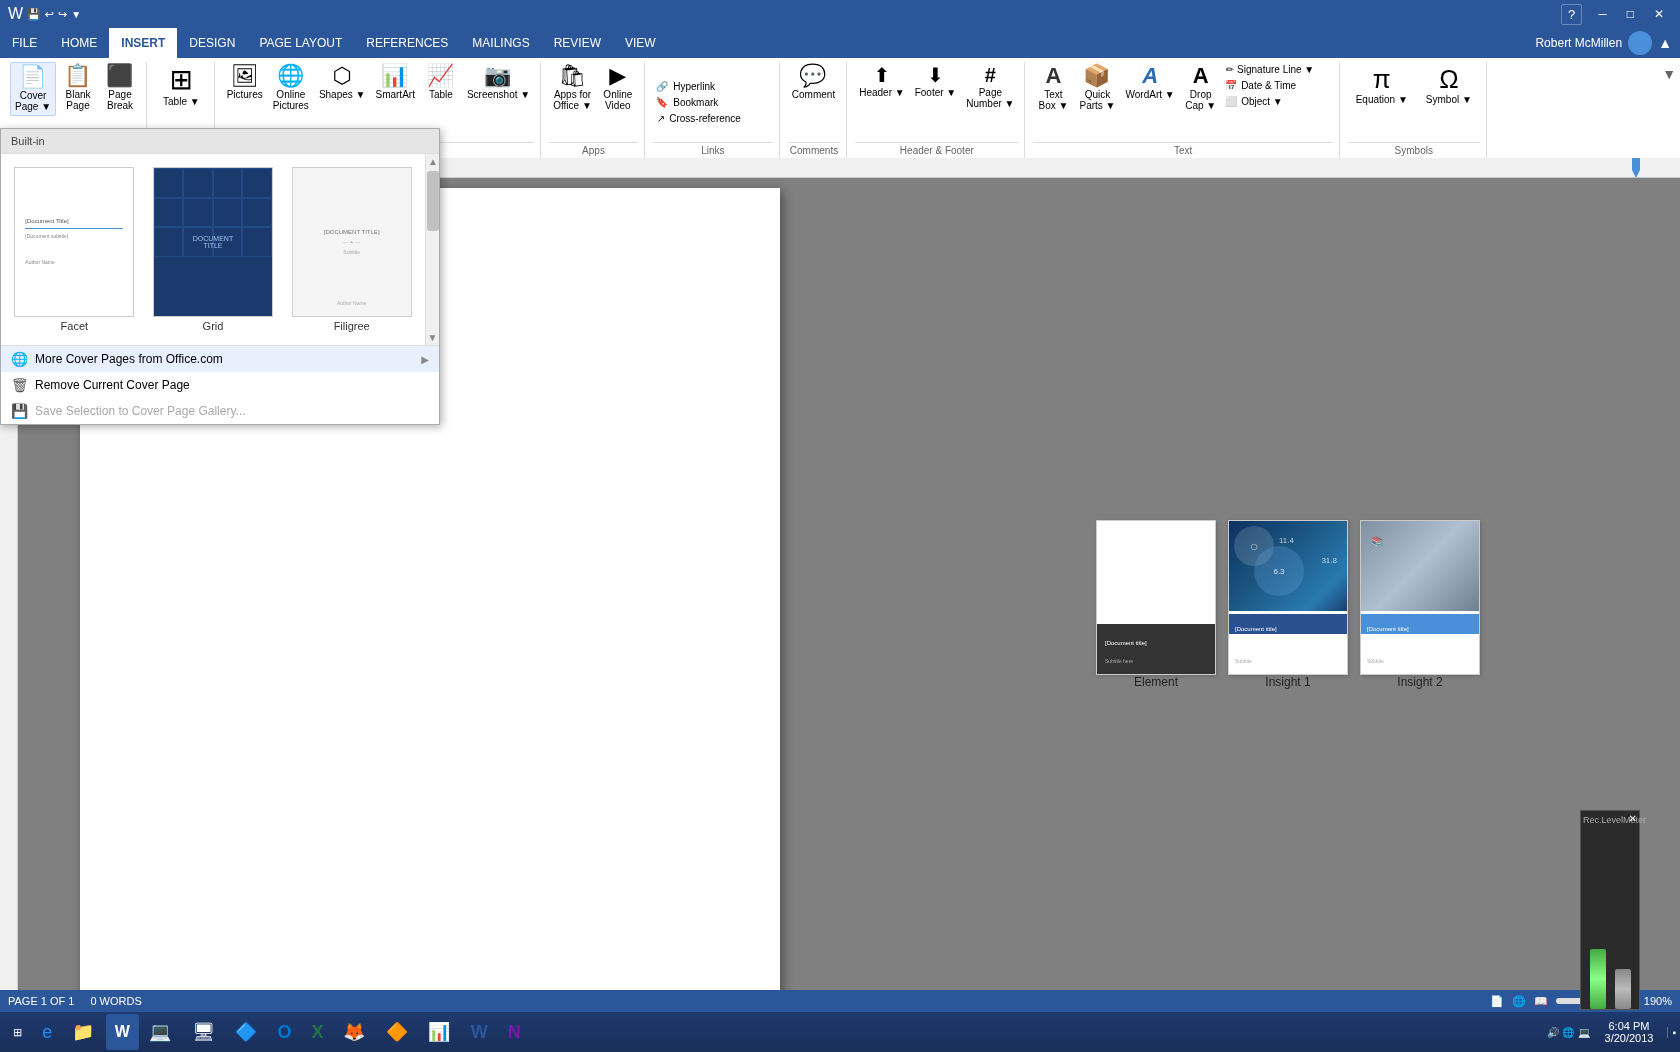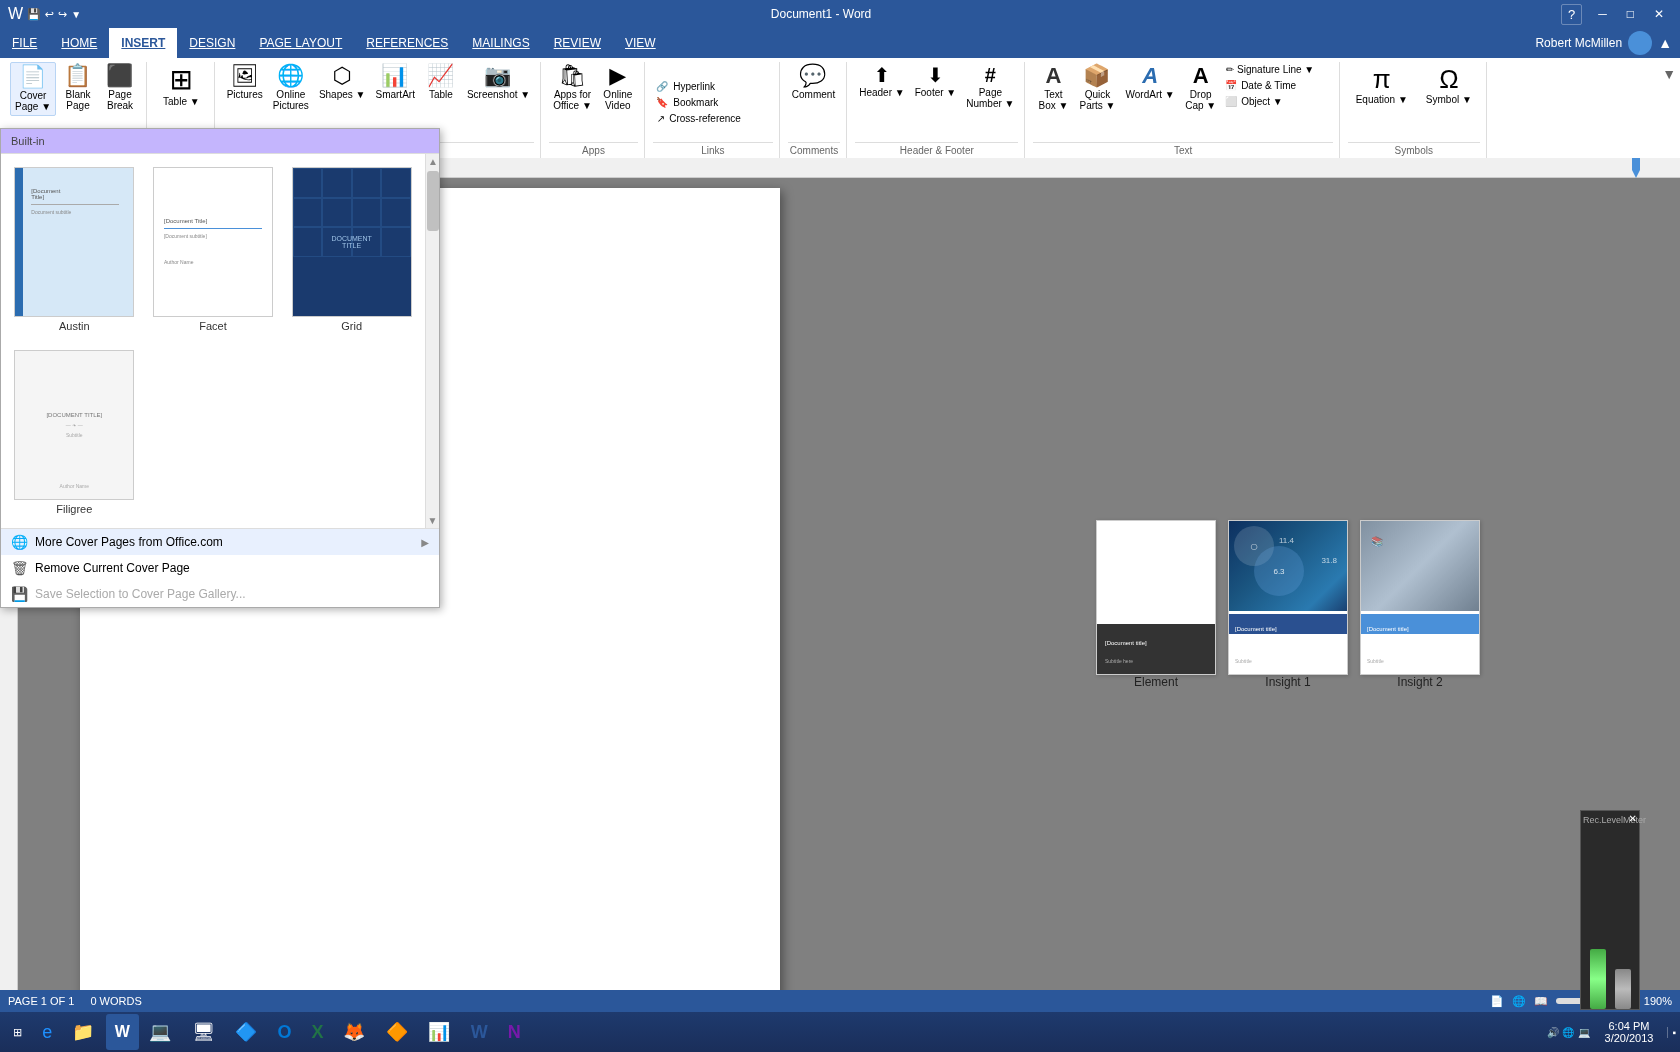--- a/index.html
+++ b/index.html
@@ -8,34 +8,34 @@
     
     #title-bar { background: #2b579a; height: 28px; display: flex; align-items: center; justify-content: space-between; padding: 0 8px; color: white; font-size: 12px; }
     #title-bar .title { flex: 1; text-align: center; }
     #title-bar .win-controls { display: flex; gap: 4px; }
     #title-bar .win-btn { color: white; font-size: 12px; padding: 2px 8px; cursor: pointer; background: transparent; border: none; }
     #title-bar .left-icons { display: flex; align-items: center; gap: 4px; font-size: 11px; }
 
     
     #ribbon { background: white; border-bottom: 1px solid #c0c0c0; }
     #ribbon-tabs { background: #2b579a; display: flex; height: 30px; }
-    .ribbon-tab { color: white; padding: 6px 12px; font-size: 12px; cursor: pointer; display: flex; align-items: center; text-decoration: underline; }
+    .ribbon-tab { color: white; padding: 6px 12px; font-size: 12px; cursor: pointer; display: flex; align-items: center; }
     .ribbon-tab.active { background: white; color: #2b579a; font-weight: 600; }
     #ribbon-content { display: flex; padding: 4px 4px 0; gap: 2px; height: 100px; overflow: hidden; }
     .ribbon-group { display: flex; flex-direction: column; border-right: 1px solid #ddd; padding: 0 6px; min-width: 50px; }
     .ribbon-group-items { display: flex; gap: 2px; flex: 1; align-items: flex-start; }
     .ribbon-group-label { text-align: center; font-size: 10px; color: #666; padding: 2px; border-top: 1px solid #ddd; margin-top: auto; }
     .ribbon-btn { display: flex; flex-direction: column; align-items: center; padding: 3px 4px; cursor: pointer; border-radius: 2px; min-width: 40px; }
     .ribbon-btn .icon { font-size: 22px; line-height: 1; }
     .ribbon-btn .label { font-size: 10px; text-align: center; margin-top: 2px; }
     .ribbon-btn-small { display: flex; flex-direction: column; align-items: center; padding: 2px 3px; cursor: pointer; border-radius: 2px; font-size: 10px; }
 
     
     #cover-page-dropdown { position: absolute; left: 0; top: 128px; width: 440px; background: white; border: 1px solid #aaa; box-shadow: 2px 2px 8px rgba(0,0,0,0.3); z-index: 100; }
-    #dropdown-header { padding: 6px 10px; font-size: 11px; color: #444; background: #c4b5fd; border-bottom: 1px solid #ddd; }
+    #dropdown-header { padding: 6px 10px; font-size: 11px; color: #444; background: #e5e5e5; border-bottom: 1px solid #ddd; }
     #dropdown-grid { display: grid; grid-template-columns: repeat(3, 1fr); gap: 8px; padding: 8px; max-height: 400px; overflow-y: auto; position: relative; }
     .cover-thumb { display: flex; flex-direction: column; align-items: center; cursor: pointer; padding: 4px; border: 1px solid transparent; border-radius: 2px; }
     .cover-img { width: 120px; height: 150px; border: 1px solid #ccc; overflow: hidden; position: relative; font-size: 7px; }
     .cover-label { font-size: 11px; margin-top: 3px; color: #333; }
     .scrollbar-area { position: absolute; right: 0; top: 0; width: 14px; height: 100%; background: #f0f0f0; border-left: 1px solid #ddd; }
     .scrollbar-thumb { width: 12px; height: 60px; background: #c0c0c0; border-radius: 3px; margin: 2px 1px; }
 
     #dropdown-footer { border-top: 1px solid #ddd; }
     .dropdown-item { display: flex; align-items: center; padding: 5px 10px; cursor: pointer; font-size: 12px; gap: 8px; }
     .dropdown-item.disabled { color: #aaa; cursor: default; }
@@ -99,21 +99,20 @@
 <body>
 
 <div id="title-bar">
   <div class="left-icons">
     <span style="font-size:16px;">W</span>
     <span style="cursor:pointer;">💾</span>
     <span style="cursor:pointer;">↩</span>
     <span style="cursor:pointer;">↪</span>
     <span style="cursor:pointer; font-size:10px;">▼</span>
   </div>
-  <div class="title">Document1 - Word</div>
   <div style="display:flex; align-items:center; gap:8px;">
     <span style="cursor:pointer; font-size:13px; padding:2px 6px; border: 1px solid rgba(255,255,255,0.3); border-radius:2px;">?</span>
     <div class="win-controls">
       <button class="win-btn">─</button>
       <button class="win-btn">□</button>
       <button class="win-btn close">✕</button>
     </div>
   </div>
 </div>
 
@@ -310,31 +309,20 @@
     </div>
   </div>
 </div>
 
 <div id="cover-page-dropdown">
   <div id="dropdown-header">Built-in</div>
 
   <div style="position:relative; padding-right:14px;">
     <div id="dropdown-grid">
 
-      <div class="cover-thumb">
-        <div class="cover-img austin-thumb">
-          <div class="blue-bar"></div>
-          <div class="content" style="padding-left:16px; padding-top:20px;">
-            <div style="font-size:6px; color:#555; margin-bottom:4px;">[Document<br>Title]</div>
-            <div style="height:1px; background:#aaa; margin:4px 0;"></div>
-            <div style="font-size:5px; color:#888;">Document subtitle</div>
-          </div>
-        </div>
-        <span class="cover-label">Austin</span>
-      </div>
 
 
       <div class="cover-thumb">
         <div class="cover-img facet-thumb">
           <div style="position:absolute; top:50px; left:10px; right:10px;">
             <div style="font-size:6px; color:#555;">[Document Title]</div>
             <div style="height:1px; background:#4a90d9; margin:4px 0;"></div>
             <div style="font-size:5px; color:#888;">[Document subtitle]</div>
             <div style="font-size:5px; color:#888; margin-top:20px;">Author Name</div>
           </div>

